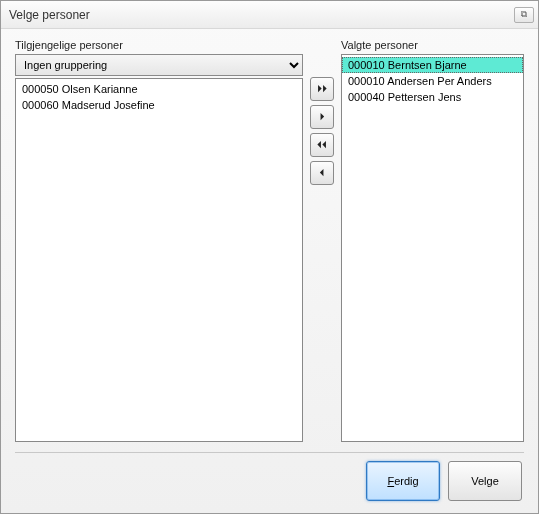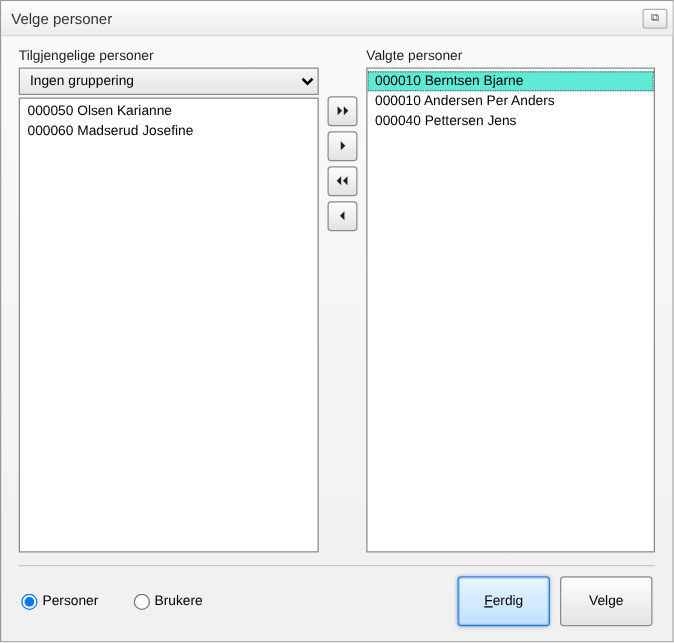--- a/index.html
+++ b/index.html
@@ -55,21 +55,21 @@
   }
   .columns {
     flex: 1;
     display: flex;
     gap: 6px;
   }
   .col {
     display: flex;
     flex-direction: column;
   }
-  .col.left { width: 240px; }
+  .col.left { width: 288px; }
   .col.middle { width: 26px; align-items: center; justify-content: flex-start; padding-top: 38px; gap: 4px; }
   .col.right { flex: 1; }
   .section-label {
     margin-bottom: 3px;
     color: #222;
   }
   select.grouping {
     width: 100%;
     height: 22px;
     margin-bottom: 2px;
@@ -200,30 +200,20 @@
             <div class="list-item">000010 Andersen Per Anders</div>
             <div class="list-item">000040 Pettersen Jens</div>
           </div>
       </div>
 
     </div>
 
     <hr class="divider">
 
     <div class="bottom-row">
-      <div class="radios">
-        <label class="radio-wrap">
-          <input type="radio" name="mode" id="radio-personer" checked="" style="">
-          <span>Personer</span>
-        </label>
-        <label class="radio-wrap">
-          <input type="radio" name="mode" id="radio-brukere" style="">
-          <span>Brukere</span>
-        </label>
-      </div>
       <div class="spacer"></div>
       <button class="btn primary">
         <span class="ul">F</span><span>erdig</span>
       </button>
       <button class="btn">Velge</button>
     </div>
   </div>
 </div>
 
 </body></html>

